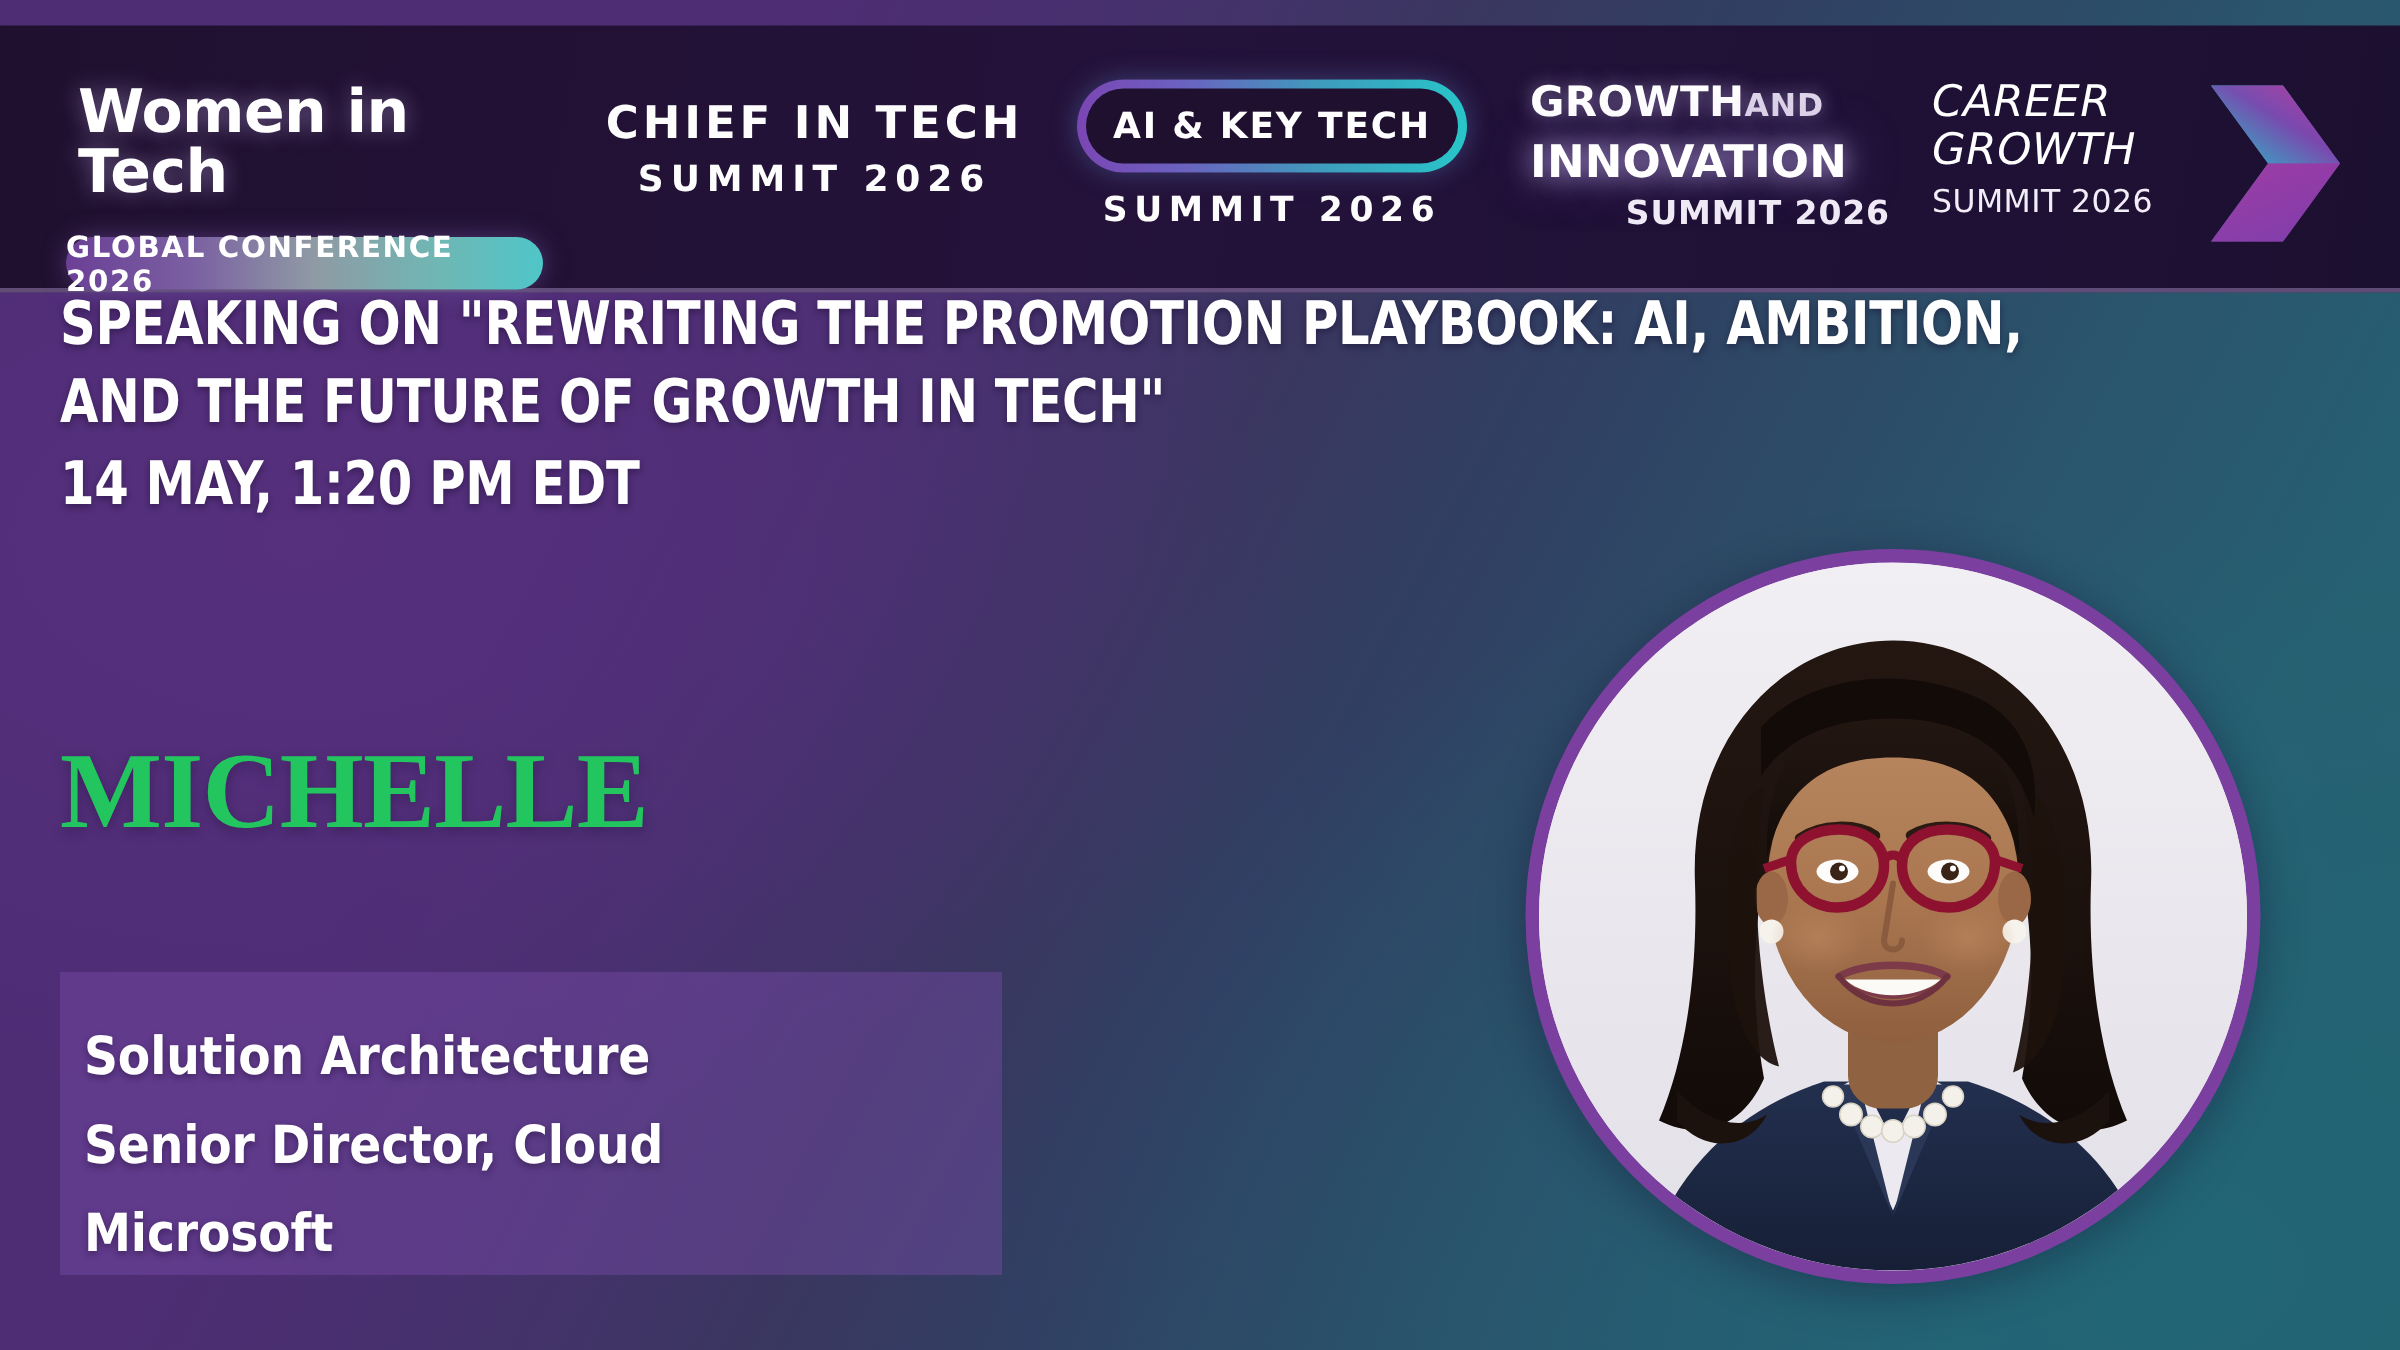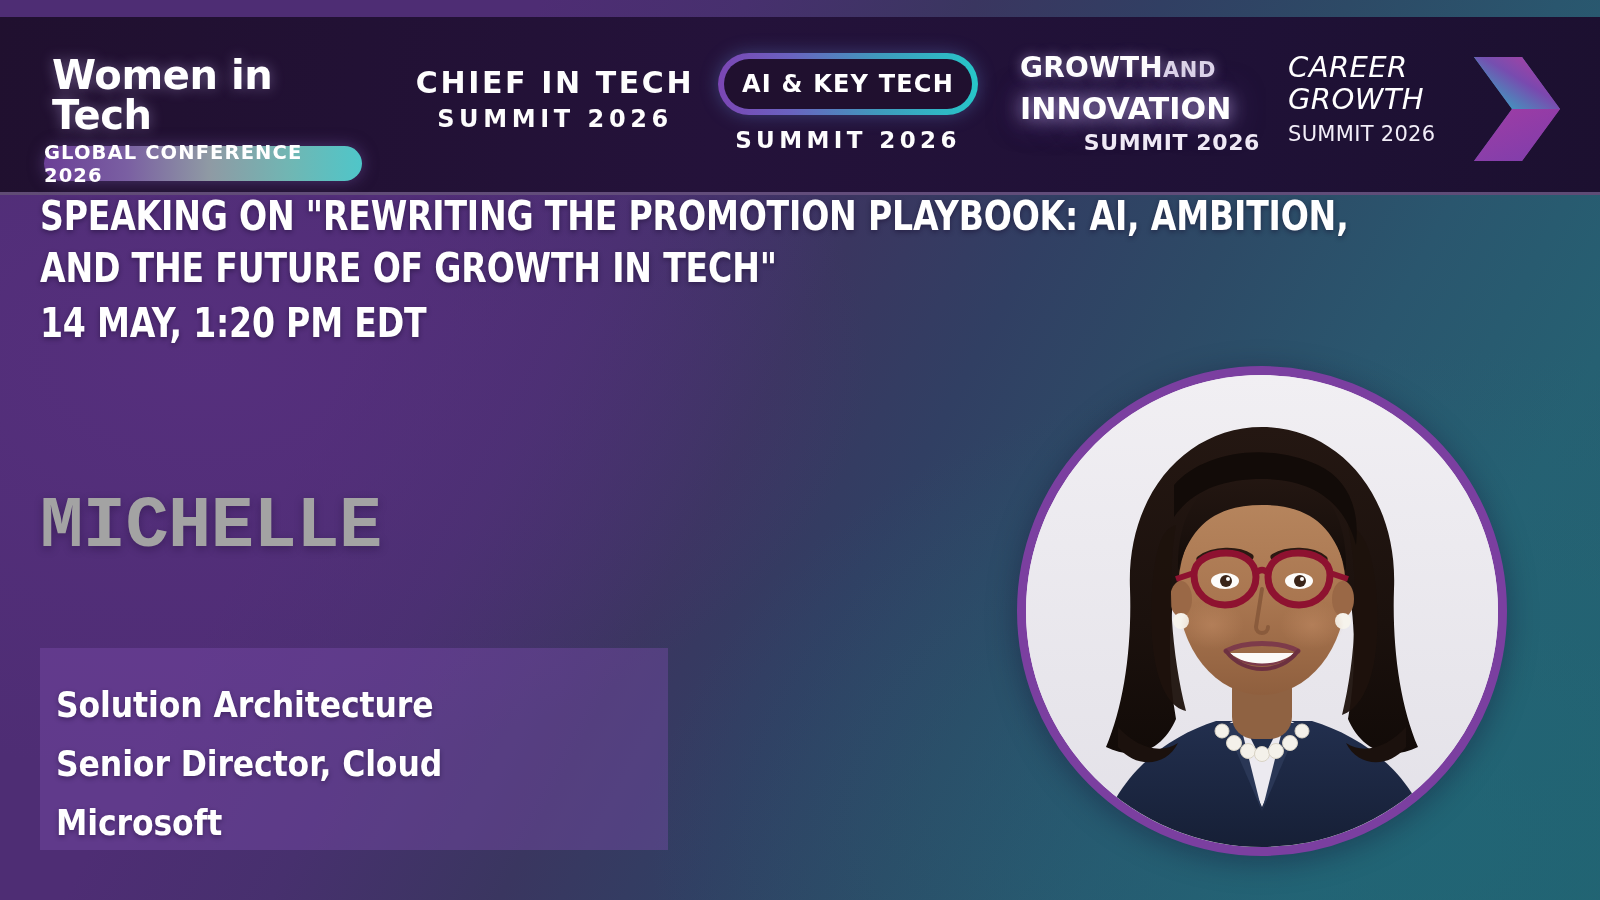--- a/index.html
+++ b/index.html
@@ -46,33 +46,33 @@
 
   
   .logo-wit { position:absolute; left:44px; top:38px; width:318px; }
   .wit-word {
     font-family:"DejaVu Sans", sans-serif;
     font-size:40px; font-weight:bold; color:#ffffff;
     letter-spacing:-0.4px; line-height:1; padding-left:8px;
     text-shadow:0 0 14px rgba(190,170,230,.45);
   }
   .wit-pill {
-    margin-top:11px; height:35px; border-radius:18px;
+    margin-top:23px; height:35px; border-radius:18px;
     background:linear-gradient(90deg,#6b3f96 0%,#7a5fa2 26%,#8f9aa4 52%,#6fb7b4 78%,#4fc6c9 100%);
     display:flex; align-items:center; justify-content:center;
     box-shadow:0 0 16px rgba(120,90,170,.5);
   }
   .wit-pill span {
     font-family:"DejaVu Sans", sans-serif;
     font-size:19.5px; font-weight:bold; color:#fff;
     letter-spacing:1.1px;
   }
 
   
-  .logo-cit { position:absolute; left:400px; top:50px; width:286px; text-align:center;margin-left:12px; }
+  .logo-cit { position:absolute; left:400px; top:50px; width:286px; text-align:center; }
   .cit-l1 {
     font-family:"DejaVu Sans", sans-serif;
     font-size:30px; font-weight:bold; color:#fdfdfd;
     letter-spacing:2.6px; line-height:1.08;
   }
   .cit-l2 {
     font-family:"DejaVu Sans", sans-serif;
     font-size:24px; font-weight:bold; color:#fdfdfd;
     letter-spacing:4.6px; margin-top:6px;
   }
@@ -151,22 +151,22 @@
     font-family:"DejaVu Sans Condensed","Liberation Sans Narrow","DejaVu Sans", sans-serif;
     font-size:40px; font-weight:bold; color:#ffffff;
     letter-spacing:-.2px; text-shadow:0 2px 5px rgba(20,8,40,.45);
     font-stretch:condensed;
     transform:scaleX(.92); transform-origin:left top;
   }
 
   
   .speaker-name {
     position:absolute; left:40px; top:487px; width:760px;
-    font-family:Liberation Mono, monospace;
-    font-size:72px; font-weight:bold; color:#a3a3a3;
+    font-family:Liberation Serif, serif;
+    font-size:72px; font-weight:bold; color:#22c55e;
     line-height:1.12; letter-spacing:-.5px;
     text-shadow:0 3px 8px rgba(25,10,45,.35);
   }
 
   
   .role-panel {
     position:absolute; left:40px; top:648px; width:628px; height:202px;
     background:rgba(124,78,176,.40);
     padding:28px 0 0 16px;
   }

